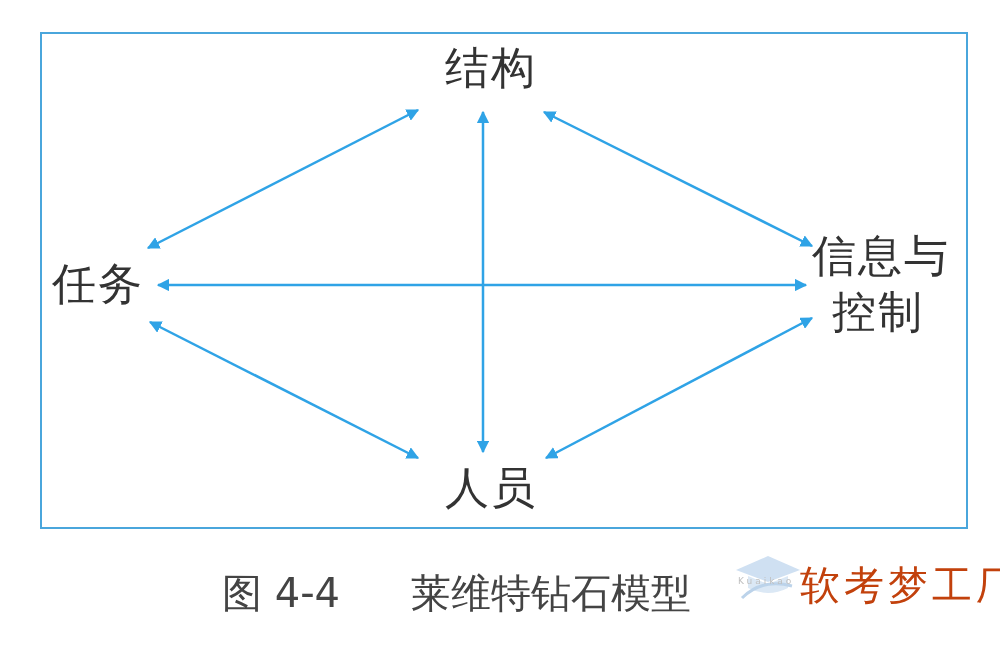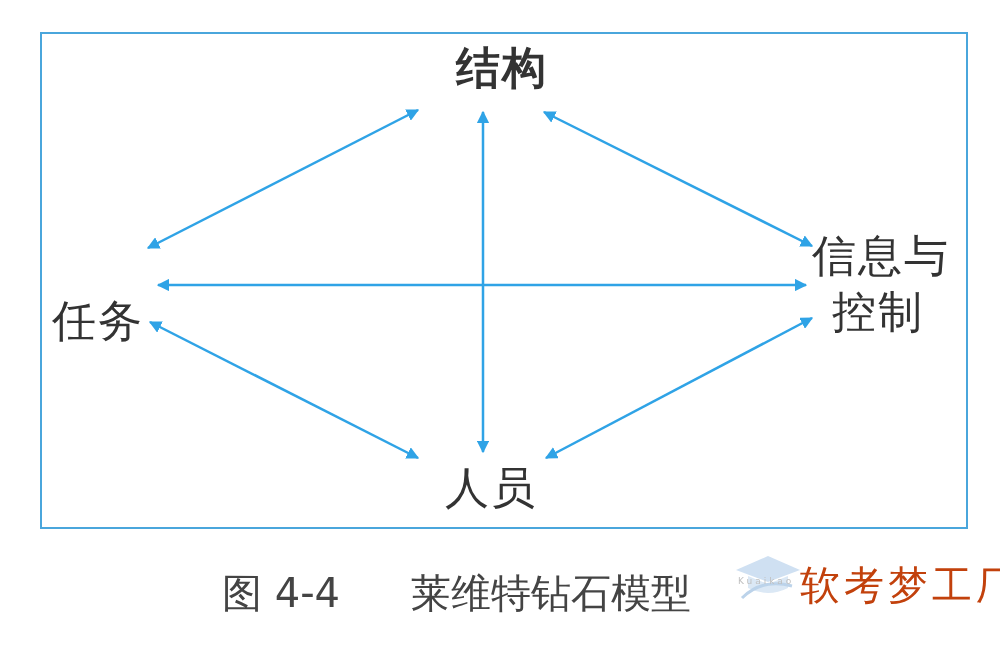--- a/index.html
+++ b/index.html
@@ -27,22 +27,22 @@
   <g stroke="#2fa3e6" stroke-width="2.5" fill="none" marker-start="url(#ah)" marker-end="url(#ah)">
     <line x1="148" y1="248" x2="418" y2="110"></line>
     <line x1="544" y1="112" x2="812" y2="246"></line>
     <line x1="158" y1="285" x2="806" y2="285"></line>
     <line x1="150" y1="322" x2="418" y2="458"></line>
     <line x1="546" y1="458" x2="812" y2="318"></line>
     <line x1="483" y1="112" x2="483" y2="452"></line>
   </g>
 </svg>
 
-<div class="node" style="left:456px; top:42px;font-weight:bold;">结构</div>
-<div class="node" style="left:52px; top:258px;margin-top:37px;">任务</div>
+<div class="node" style="left:445px; top:42px;">结构</div>
+<div class="node" style="left:52px; top:258px;">任务</div>
 <div class="node" style="left:812px; top:230px;">信息与</div>
 <div class="node" style="left:832px; top:286px;">控制</div>
 <div class="node" style="left:445px; top:462px;">人员</div>
 
 <div class="caption">
   <span class="num">图 4-4</span><span>莱维特钻石模型</span>
 </div>
 
 <svg class="wm" width="70" height="60">
   <path d="M4,22 L36,8 L68,22 L36,34 z" fill="#cfe0f2"></path>

